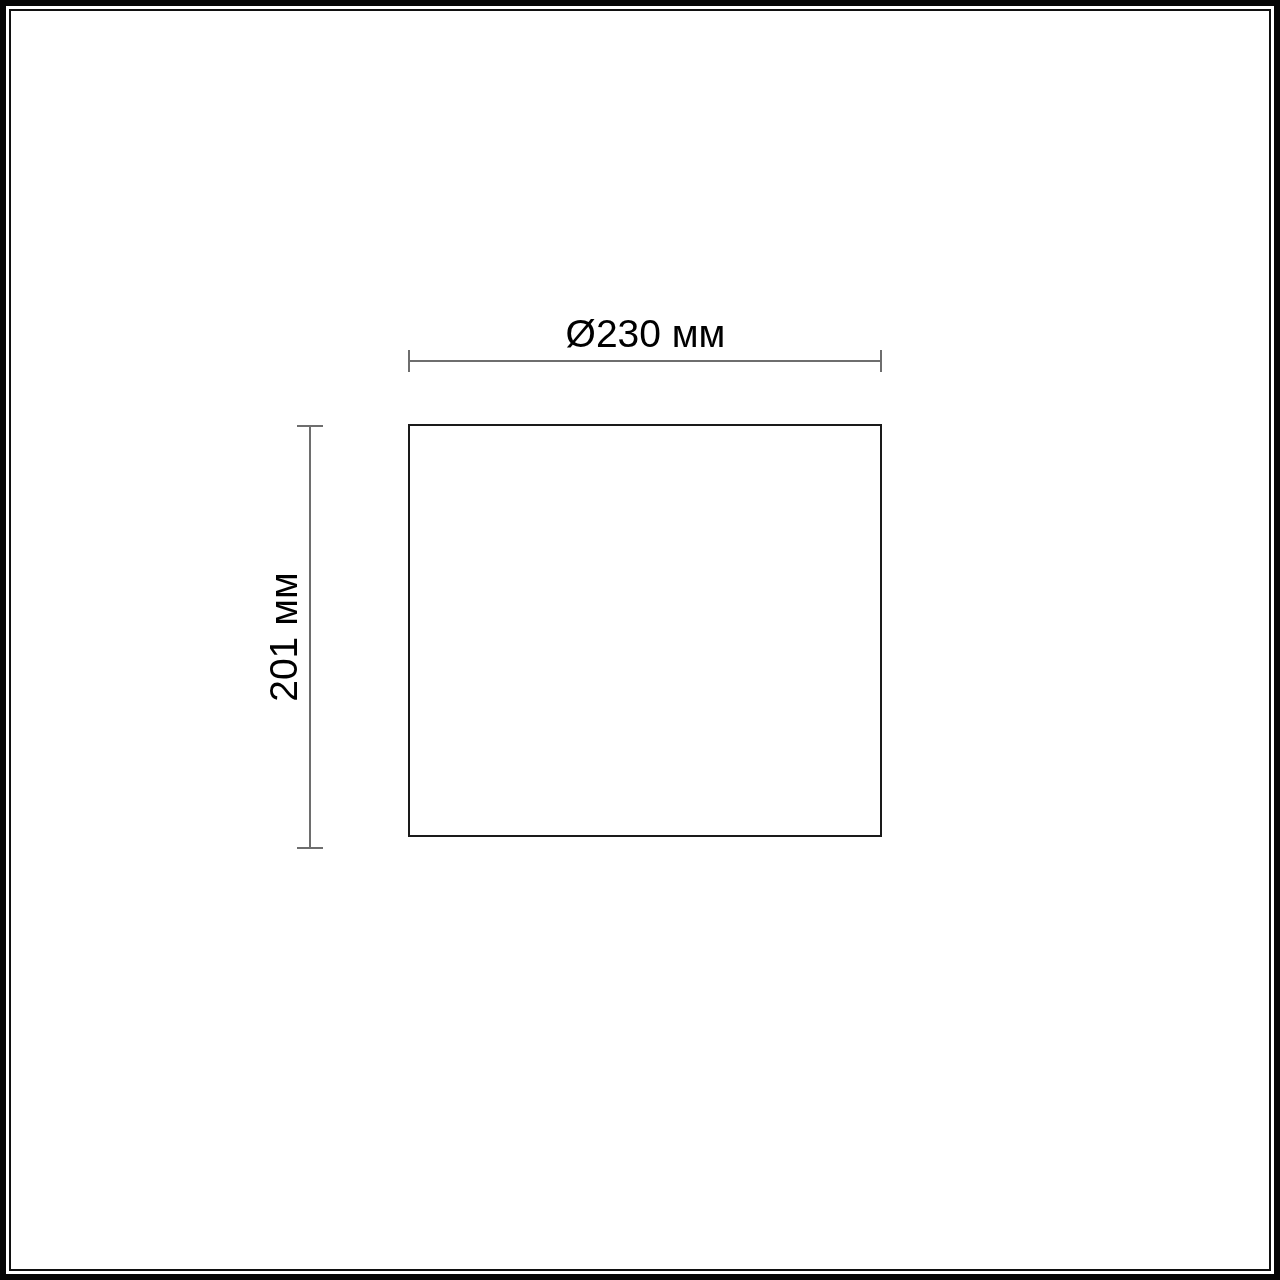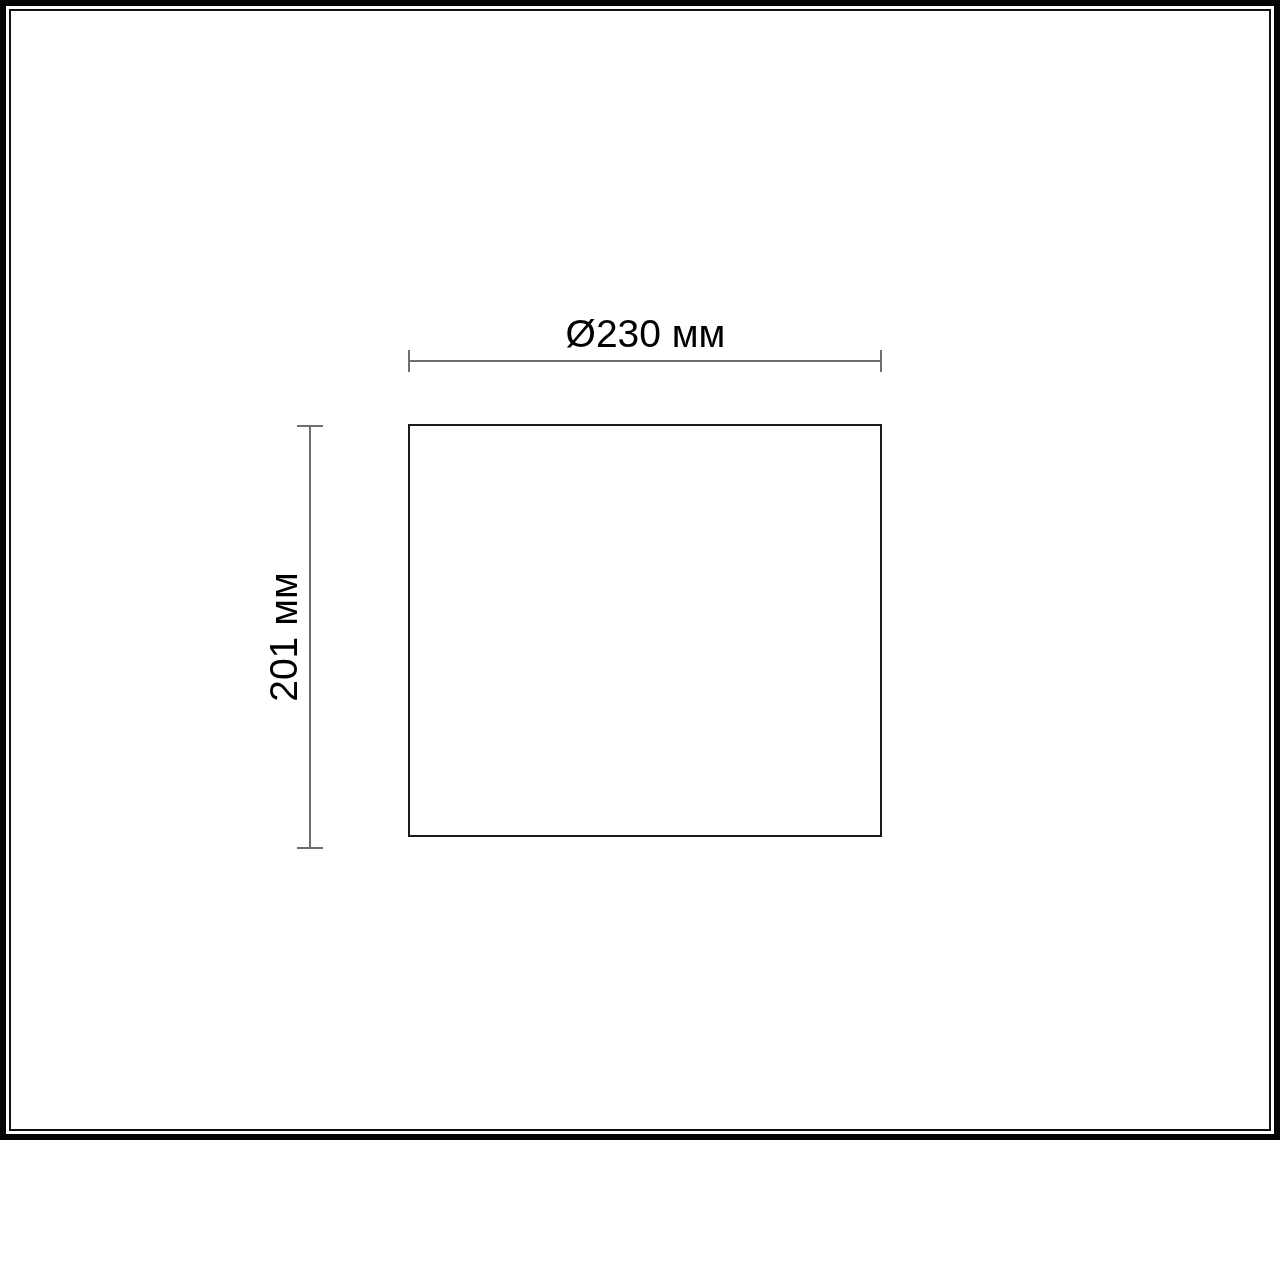--- a/index.html
+++ b/index.html
@@ -6,21 +6,21 @@
   html, body {
     width: 1280px;
     height: 1280px;
     background: #ffffff;
     font-family: "Liberation Sans", "DejaVu Sans", sans-serif;
     overflow: hidden;
   }
   .canvas {
     position: relative;
     width: 1280px;
-    height: 1140px;
+    height: 1280px;
     background: #ffffff;
   }
   
   .frame-outer {
     position: absolute;
     inset: 0;
     border: 6px solid #050505;
     pointer-events: none;
   }
   .frame-inner {

